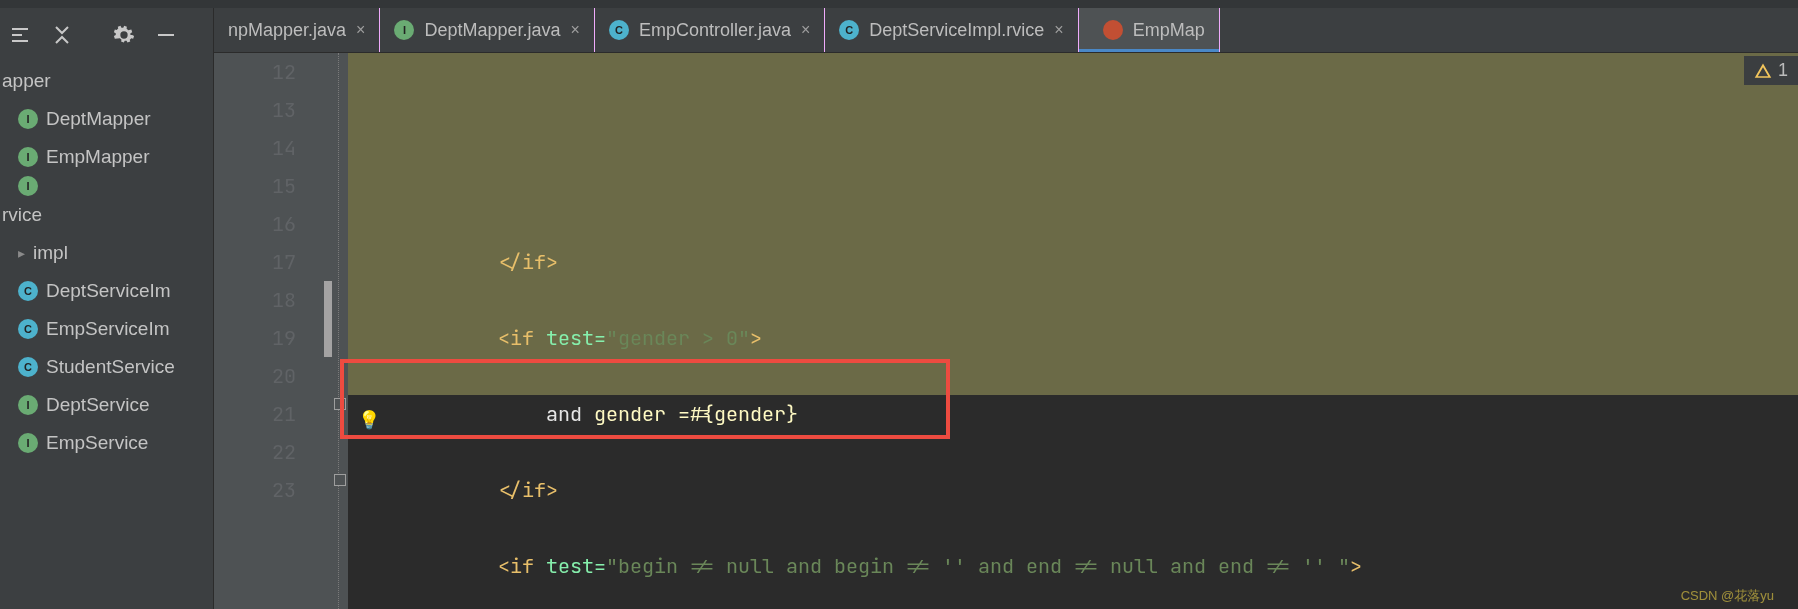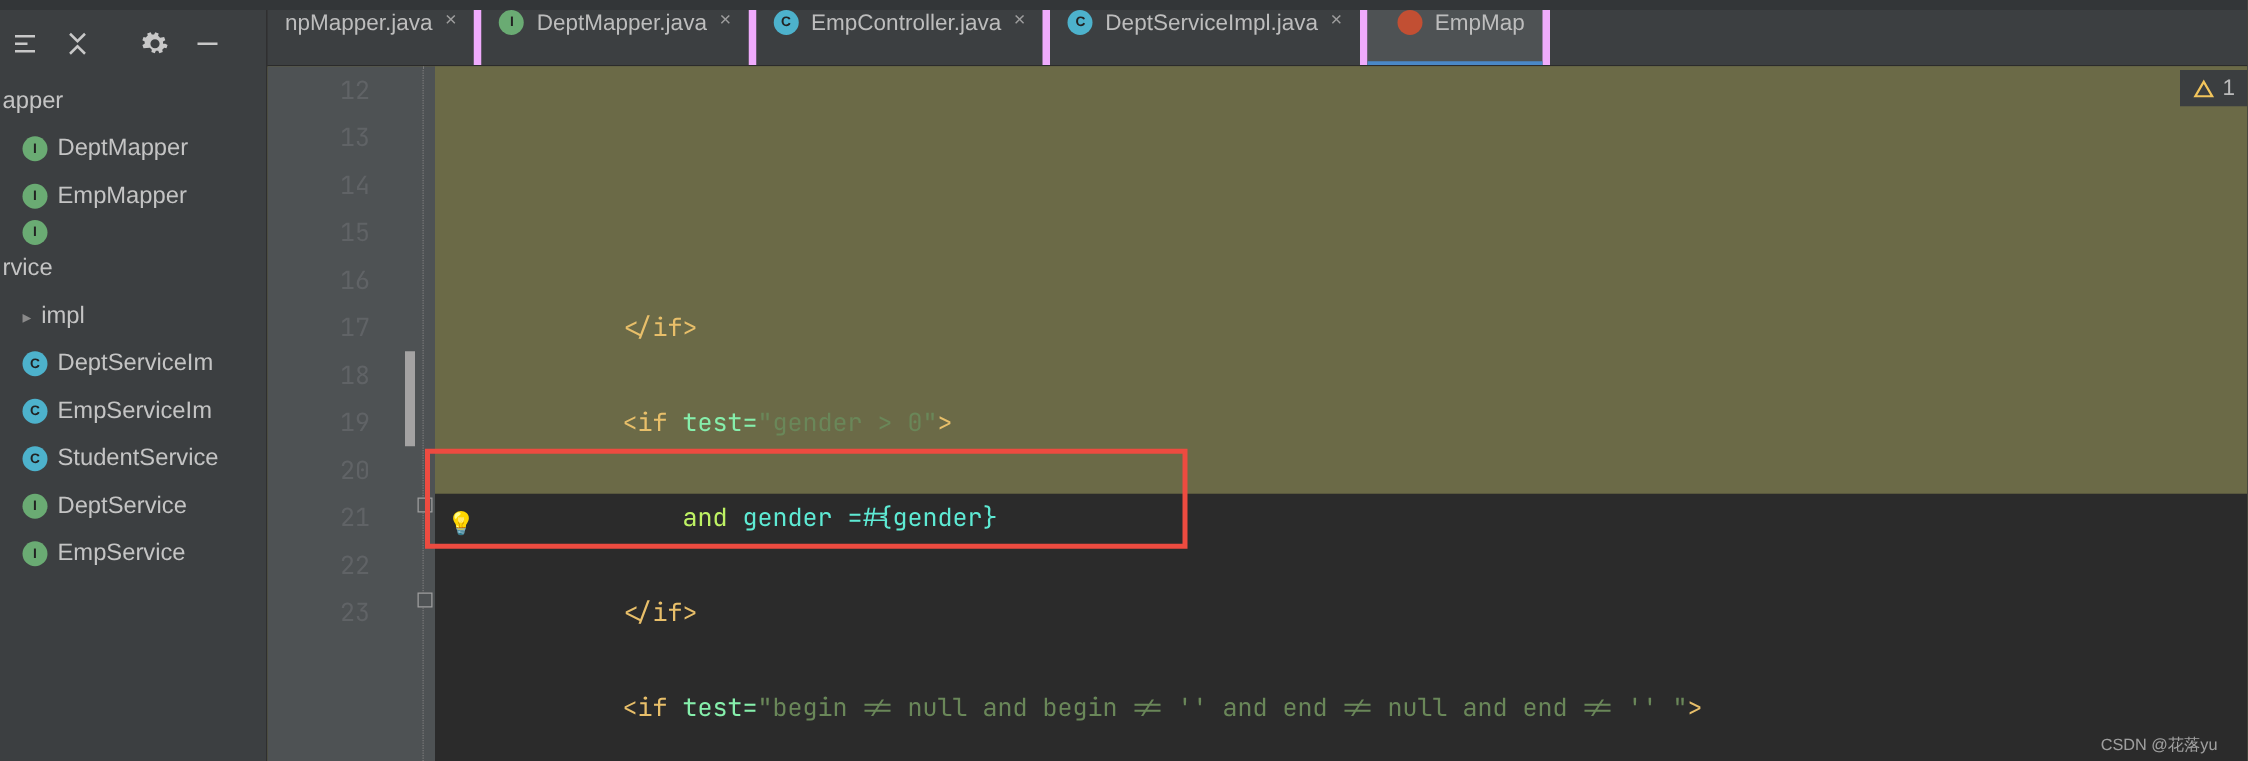--- a/index.html
+++ b/index.html
@@ -33,45 +33,45 @@
   .tree-item{display:flex;align-items:center;gap:8px;padding-left:2px;white-space:nowrap;}
   .tree-item.sub{padding-left:18px;}
   .tree-item.sub2{padding-left:18px;}
   .icon-circle{width:20px;height:20px;border-radius:50%;display:inline-flex;align-items:center;justify-content:center;font-size:11px;font-weight:bold;color:#222;}
   .ic-i{background:#6aab73;}
   .ic-c{background:#4db2cc;}
   .ic-folder{color:#8a8a8a;font-size:14px;}
   
   .editor-area{flex:1;display:flex;flex-direction:column;background:var(--bg-darker);position:relative;}
   .tabs{display:flex;align-items:center;height:44px;background:var(--bg-panel);border-bottom:1px solid #2b2b2b;overflow:hidden;}
-  .tab{display:flex;gap:10px;padding:0 14px;height:100%;color:#bdbdbd;font-size:18px;border-right:6px solid #f0abfc;position:relative;white-space:nowrap;}
+  .tab{display:flex;align-items:center;gap:10px;padding:0 14px;height:100%;color:#bdbdbd;font-size:18px;border-right:1px solid #f0abfc;position:relative;white-space:nowrap;}
   .tab.active{background:#4e5254;padding-left:24px;}
   .tab.active::after{content:"";position:absolute;left:0;right:0;bottom:0;height:3px;background:var(--active-tab-underline);}
   .tab .close{color:#9e9e9e;font-size:16px;}
   .editor-body{flex:1;display:flex;position:relative;background:var(--bg-editor);font-family:"JetBrains Mono","Consolas",monospace;font-size:20px;line-height:38px;overflow:hidden;}
   .gutter{width:118px;background:var(--gutter-bg);color:#606366;text-align:right;padding-right:36px;box-sizing:border-box;position:relative;}
   .gutter .ln{height:38px;}
   .gutter-sel{position:absolute;right:0;top:228px;width:8px;height:76px;background:#a4a3a3;}
   .foldbar{width:16px;background:var(--gutter-bg);position:relative;}
   .foldline{position:absolute;left:6px;top:0;bottom:0;width:0;border-left:1px dotted #7a7a7a;}
   .fold-end{position:absolute;left:2px;width:10px;height:10px;border:1px solid #9e9e9e;background:var(--gutter-bg);}
   .code{flex:1;position:relative;white-space:pre;padding-left:6px;}
   .code .row{height:38px;display:block;}
   .hl-block{position:absolute;left:0;top:0;right:0;height:342px;background:#6b6a47;}
   .hl-block2{position:absolute;left:0;top:342px;right:0;bottom:0;background:#2b2b2b;}
   .tag{color:var(--tag);}
   .attr{color:#86efac;}
   .str{color:#6a8759;}
-  .kw{color:#bef264;text-align:center;}
-  .txtcode{color:#5eead4;}
+  .kw{color:#e5e5e5;text-align:center;}
+  .txtcode{color:#fef9c3;}
   .bulb{position:absolute;left:10px;top:348px;font-size:18px;}
   .redbox{position:absolute;border:4px solid #ed4b40;pointer-events:none;left:-8px;top:306px;width:602px;height:72px;z-index:50;}
   .warning{position:absolute;right:0;top:48px;background:#3b3e40;color:#bbb;font-size:18px;padding:4px 10px;display:flex;align-items:center;gap:6px;z-index:30;}
   .warning svg{width:18px;height:18px;}
-  .watermark{position:absolute;right:24px;bottom:4px;color:#ffffff;font-size:13px;opacity:.55;font-family:Arial,sans-serif;z-index:60;}
+  .watermark{position:absolute;right:24px;bottom:4px;color:#fde047;font-size:13px;opacity:.55;font-family:Arial,sans-serif;z-index:60;}
   
   .tb-svg{fill:none;stroke:#c8c8c8;stroke-width:2;}
 </style>
 </head>
 <body>
 
 <div class="root">
   <div class="topbar"></div>
   <div class="main">
 
@@ -154,21 +154,21 @@
             <span>DeptMapper.java</span>
             <span class="close">×</span>
           </div>
         <div class="tab">
             <span class="icon-circle ic-c">C</span>
             <span>EmpController.java</span>
             <span class="close">×</span>
           </div>
         <div class="tab">
             <span class="icon-circle ic-c">C</span>
-            <span>DeptServiceImpl.java</span>
+            <span>DeptServiceImpl.rvice</span>
             <span class="close">×</span>
           </div>
         <div class="tab active">
             <span style="display:inline-block;width:20px;height:20px;border-radius:50%;background:#c24f33"></span>
             <span>EmpMap</span>
           </div>
       </div>
 
       <div class="editor-body">
         <div class="gutter">

